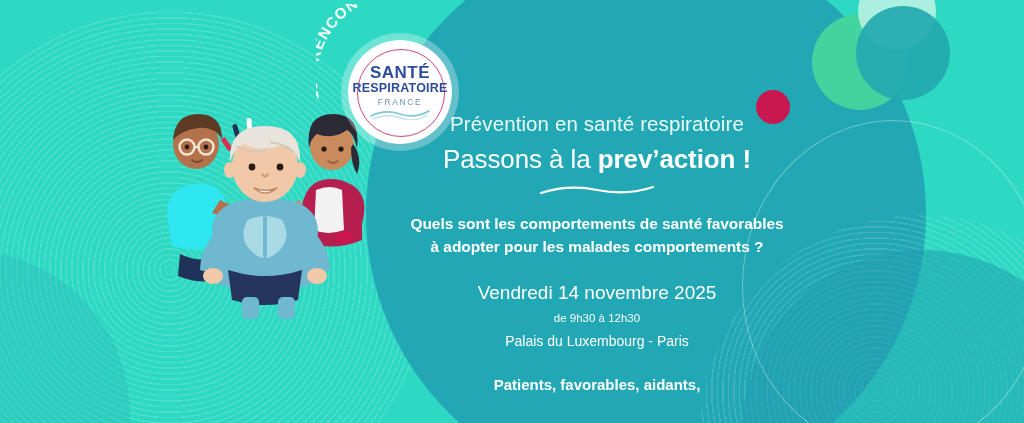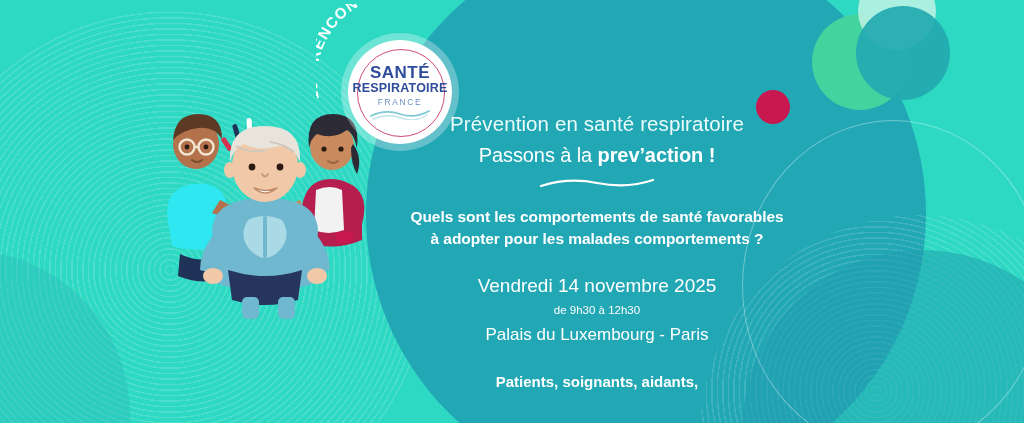--- a/index.html
+++ b/index.html
@@ -98,33 +98,33 @@
   
   #copy{
     position:absolute;left:390px;top:86px;width:414px;
     text-align:center;color:#ffffff;margin-top:26px;
   }
   .kicker{
     font-size:20.5px;line-height:1.2;font-weight:400;letter-spacing:.1px;
     color:#EAFBFA;
   }
   .headline{
-    font-size:20px;line-height:1.25;font-weight:bold;margin-top:6px;
+    font-size:26px;line-height:1.25;font-weight:bold;margin-top:6px;
     letter-spacing:-.1px;white-space:nowrap;
   }
   .headline .light{font-weight:400;}
   .wave-divider{margin:9px auto 0;display:block;}
   .question{
     margin-top:15px;font-size:15.5px;line-height:1.45;font-weight:bold;
     letter-spacing:-.05px;
   }
   .date-block{margin-top:24px;}
   .date-main{font-size:19px;line-height:1.2;font-weight:400;}
   .date-time{font-size:11.5px;line-height:1.2;margin-top:7px;font-weight:400;}
-  .date-place{font-size:17px;line-height:1.2;margin-top:7px;font-weight:400;}
+  .date-place{font-size:14px;line-height:1.2;margin-top:7px;font-weight:400;}
   .tagline{
     margin-top:25px;font-size:15px;line-height:1.5;font-weight:bold;
   }
 </style>
 </head>
 <body>
 
 <div id="banner">
 
   <div class="rings-left"></div>
@@ -244,17 +244,17 @@
       <div>à adopter pour les malades comportements ?</div>
     </div>
 
     <div class="date-block">
       <div class="date-main">Vendredi 14 novembre 2025</div>
       <div class="date-time">de 9h30 à 12h30</div>
       <div class="date-place">Palais du Luxembourg - Paris</div>
     </div>
 
     <div class="tagline">
-      <div>Patients, soignants, aidants,</div>
+      <div>Patients, favorables, aidants,</div>
     </div>
 
   </div>
 </div>
 
 </body></html>

